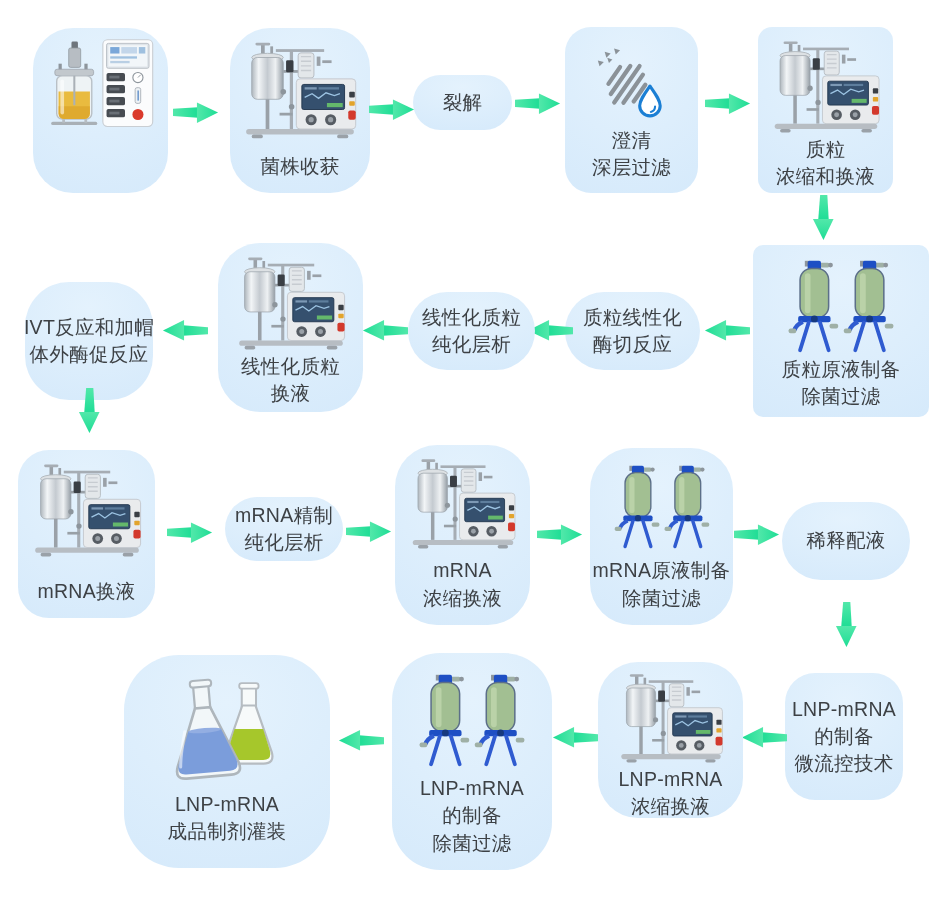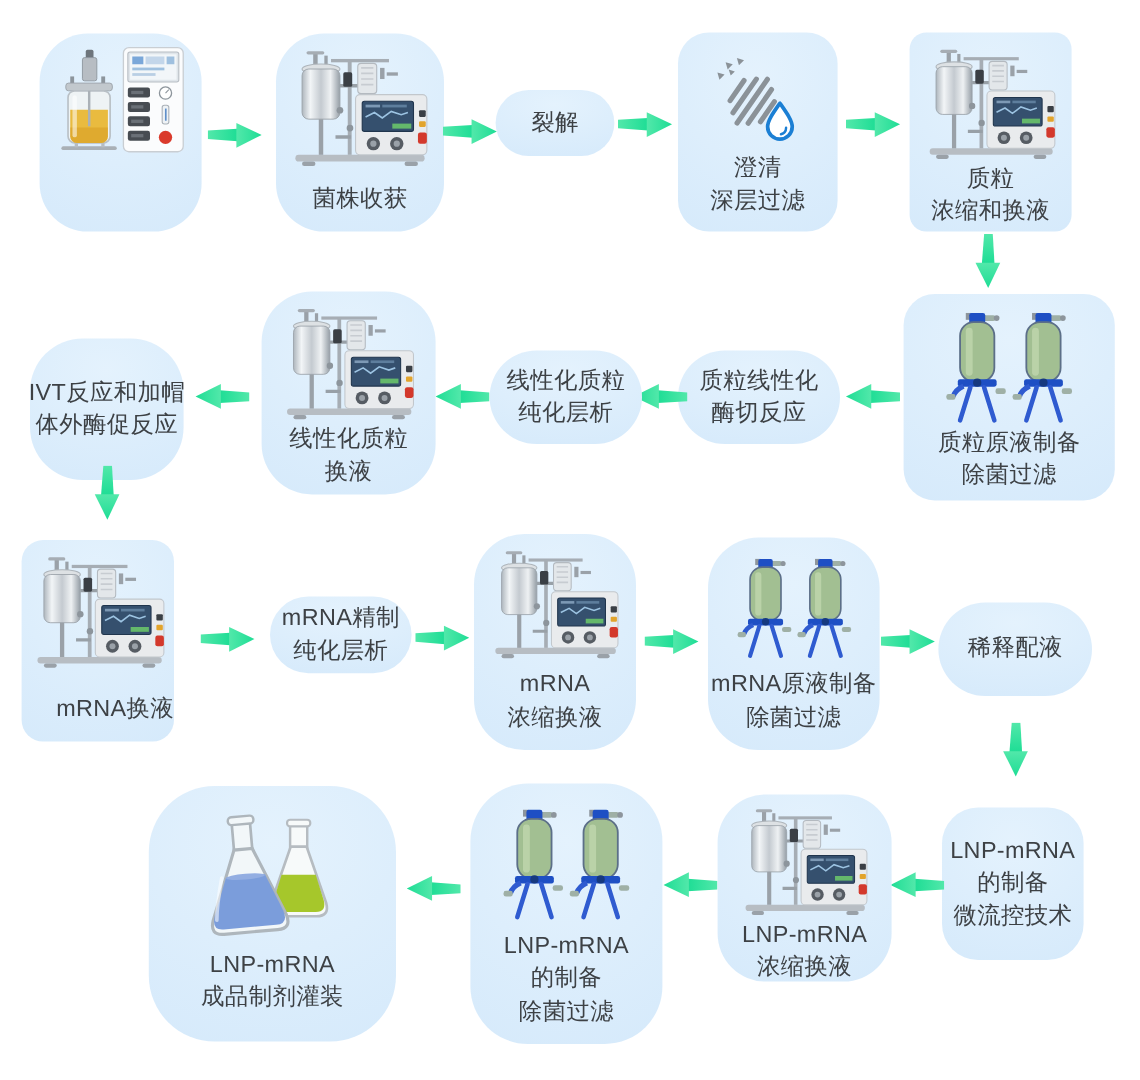--- a/index.html
+++ b/index.html
@@ -247,21 +247,21 @@
         <span>浓缩和换液</span>
     </div>
   </div>
 
   <div class="arrow down" style="left:810px;top:195px;">
       <svg>
         <use href="#sym-arrow"></use>
       </svg>
     </div>
 
-  <div class="node box" style="left:753px;top:245px;width:176px;height:172px;border-radius:26px;">
+  <div class="node box" style="left:753px;top:245px;width:176px;height:172px;border-radius:10px;">
     <svg class="art" style="width:122px;height:99px;margin-top:12px;">
         <use href="#sym-columns"></use>
       </svg>
     <div class="label">
       <span>质粒原液制备</span>
         <span>除菌过滤</span>
     </div>
   </div>
 
   <div class="arrow left" style="left:704px;top:317px;">
@@ -318,21 +318,21 @@
         <span>体外酶促反应</span>
     </div>
   </div>
 
   <div class="arrow down" style="left:76px;top:388px;">
       <svg>
         <use href="#sym-arrow"></use>
       </svg>
     </div>
 
-  <div class="node box" style="left:18px;top:450px;width:127px;height:168px;border-radius:18px;align-items:flex-end;">
+  <div class="node box" style="left:18px;top:450px;width:137px;height:168px;border-radius:31px;">
     <svg class="art" style="width:124px;height:100px;margin-top:10px;">
         <use href="#sym-tff"></use>
       </svg>
     <div class="label">
       <span>mRNA换液</span>
     </div>
   </div>
 
   <div class="arrow right" style="left:167px;top:520px;">
       <svg>

